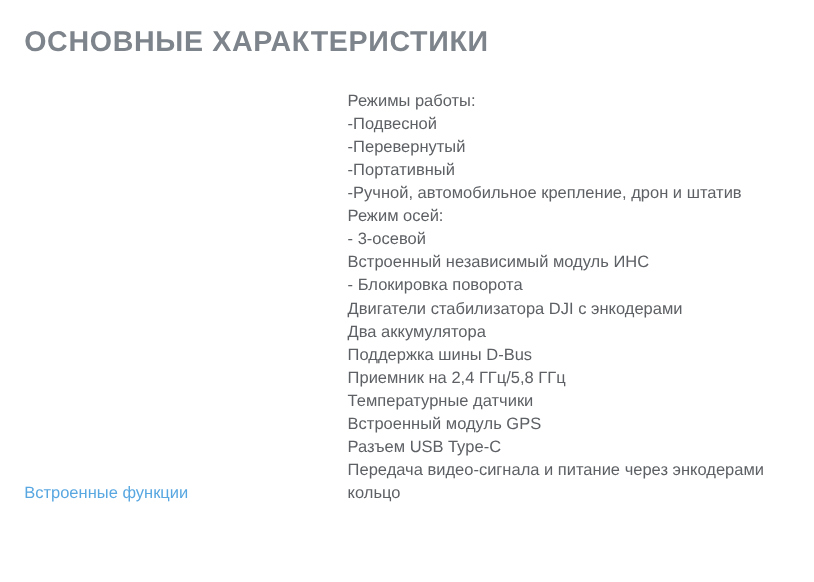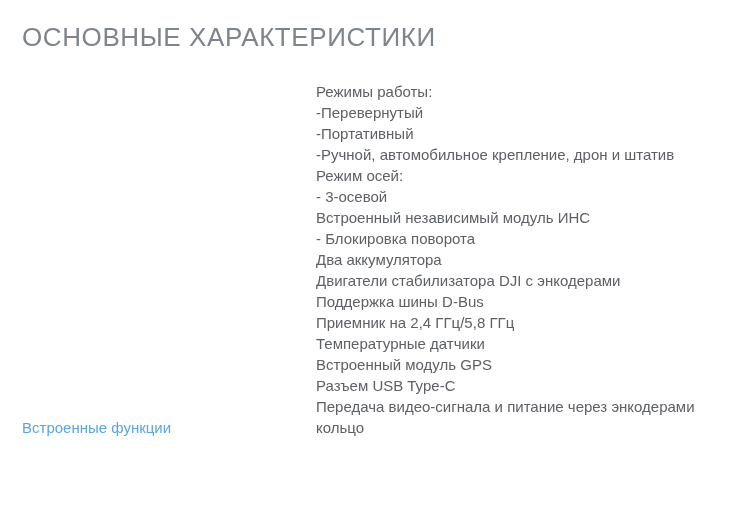--- a/index.html
+++ b/index.html
@@ -16,21 +16,21 @@
     -webkit-font-smoothing: antialiased;
   }
   .section {
     padding: 22px 24px 0 22px;
     box-sizing: border-box;
   }
   .section-title {
     margin: 0 0 28px 0;
     font-size: 26px;
     line-height: 31px;
-    font-weight: 400;
+    font-weight: 700;
     letter-spacing: 0.6px;
     color: #7e848b;
   }
   .spec-row {
     display: flex;
     align-items: flex-end;
   }
   .spec-label {
     flex: none;
     width: 294px;
@@ -54,29 +54,30 @@
 </head>
 <body>
 
 <div class="section">
   <h2 class="section-title">ОСНОВНЫЕ ХАРАКТЕРИСТИКИ</h2>
 
   <div class="spec-row">
     <a class="spec-label">Встроенные функции</a>
     <div class="spec-value">
         <div>Режимы работы:</div>
+        <div>-Подвесной</div>
         <div>-Перевернутый</div>
         <div>-Портативный</div>
         <div>-Ручной, автомобильное крепление, дрон и штатив</div>
         <div>Режим осей:</div>
         <div>- 3-осевой</div>
         <div>Встроенный независимый модуль ИНС</div>
         <div>- Блокировка поворота</div>
+        <div>Двигатели стабилизатора DJI с энкодерами</div>
         <div>Два аккумулятора</div>
-        <div>Двигатели стабилизатора DJI с энкодерами</div>
         <div>Поддержка шины D-Bus</div>
         <div>Приемник на 2,4 ГГц/5,8 ГГц</div>
         <div>Температурные датчики</div>
         <div>Встроенный модуль GPS</div>
         <div>Разъем USB Type-C</div>
         <div>Передача видео-сигнала и питание через энкодерами кольцо</div>
       </div>
   </div>
 </div>
 

